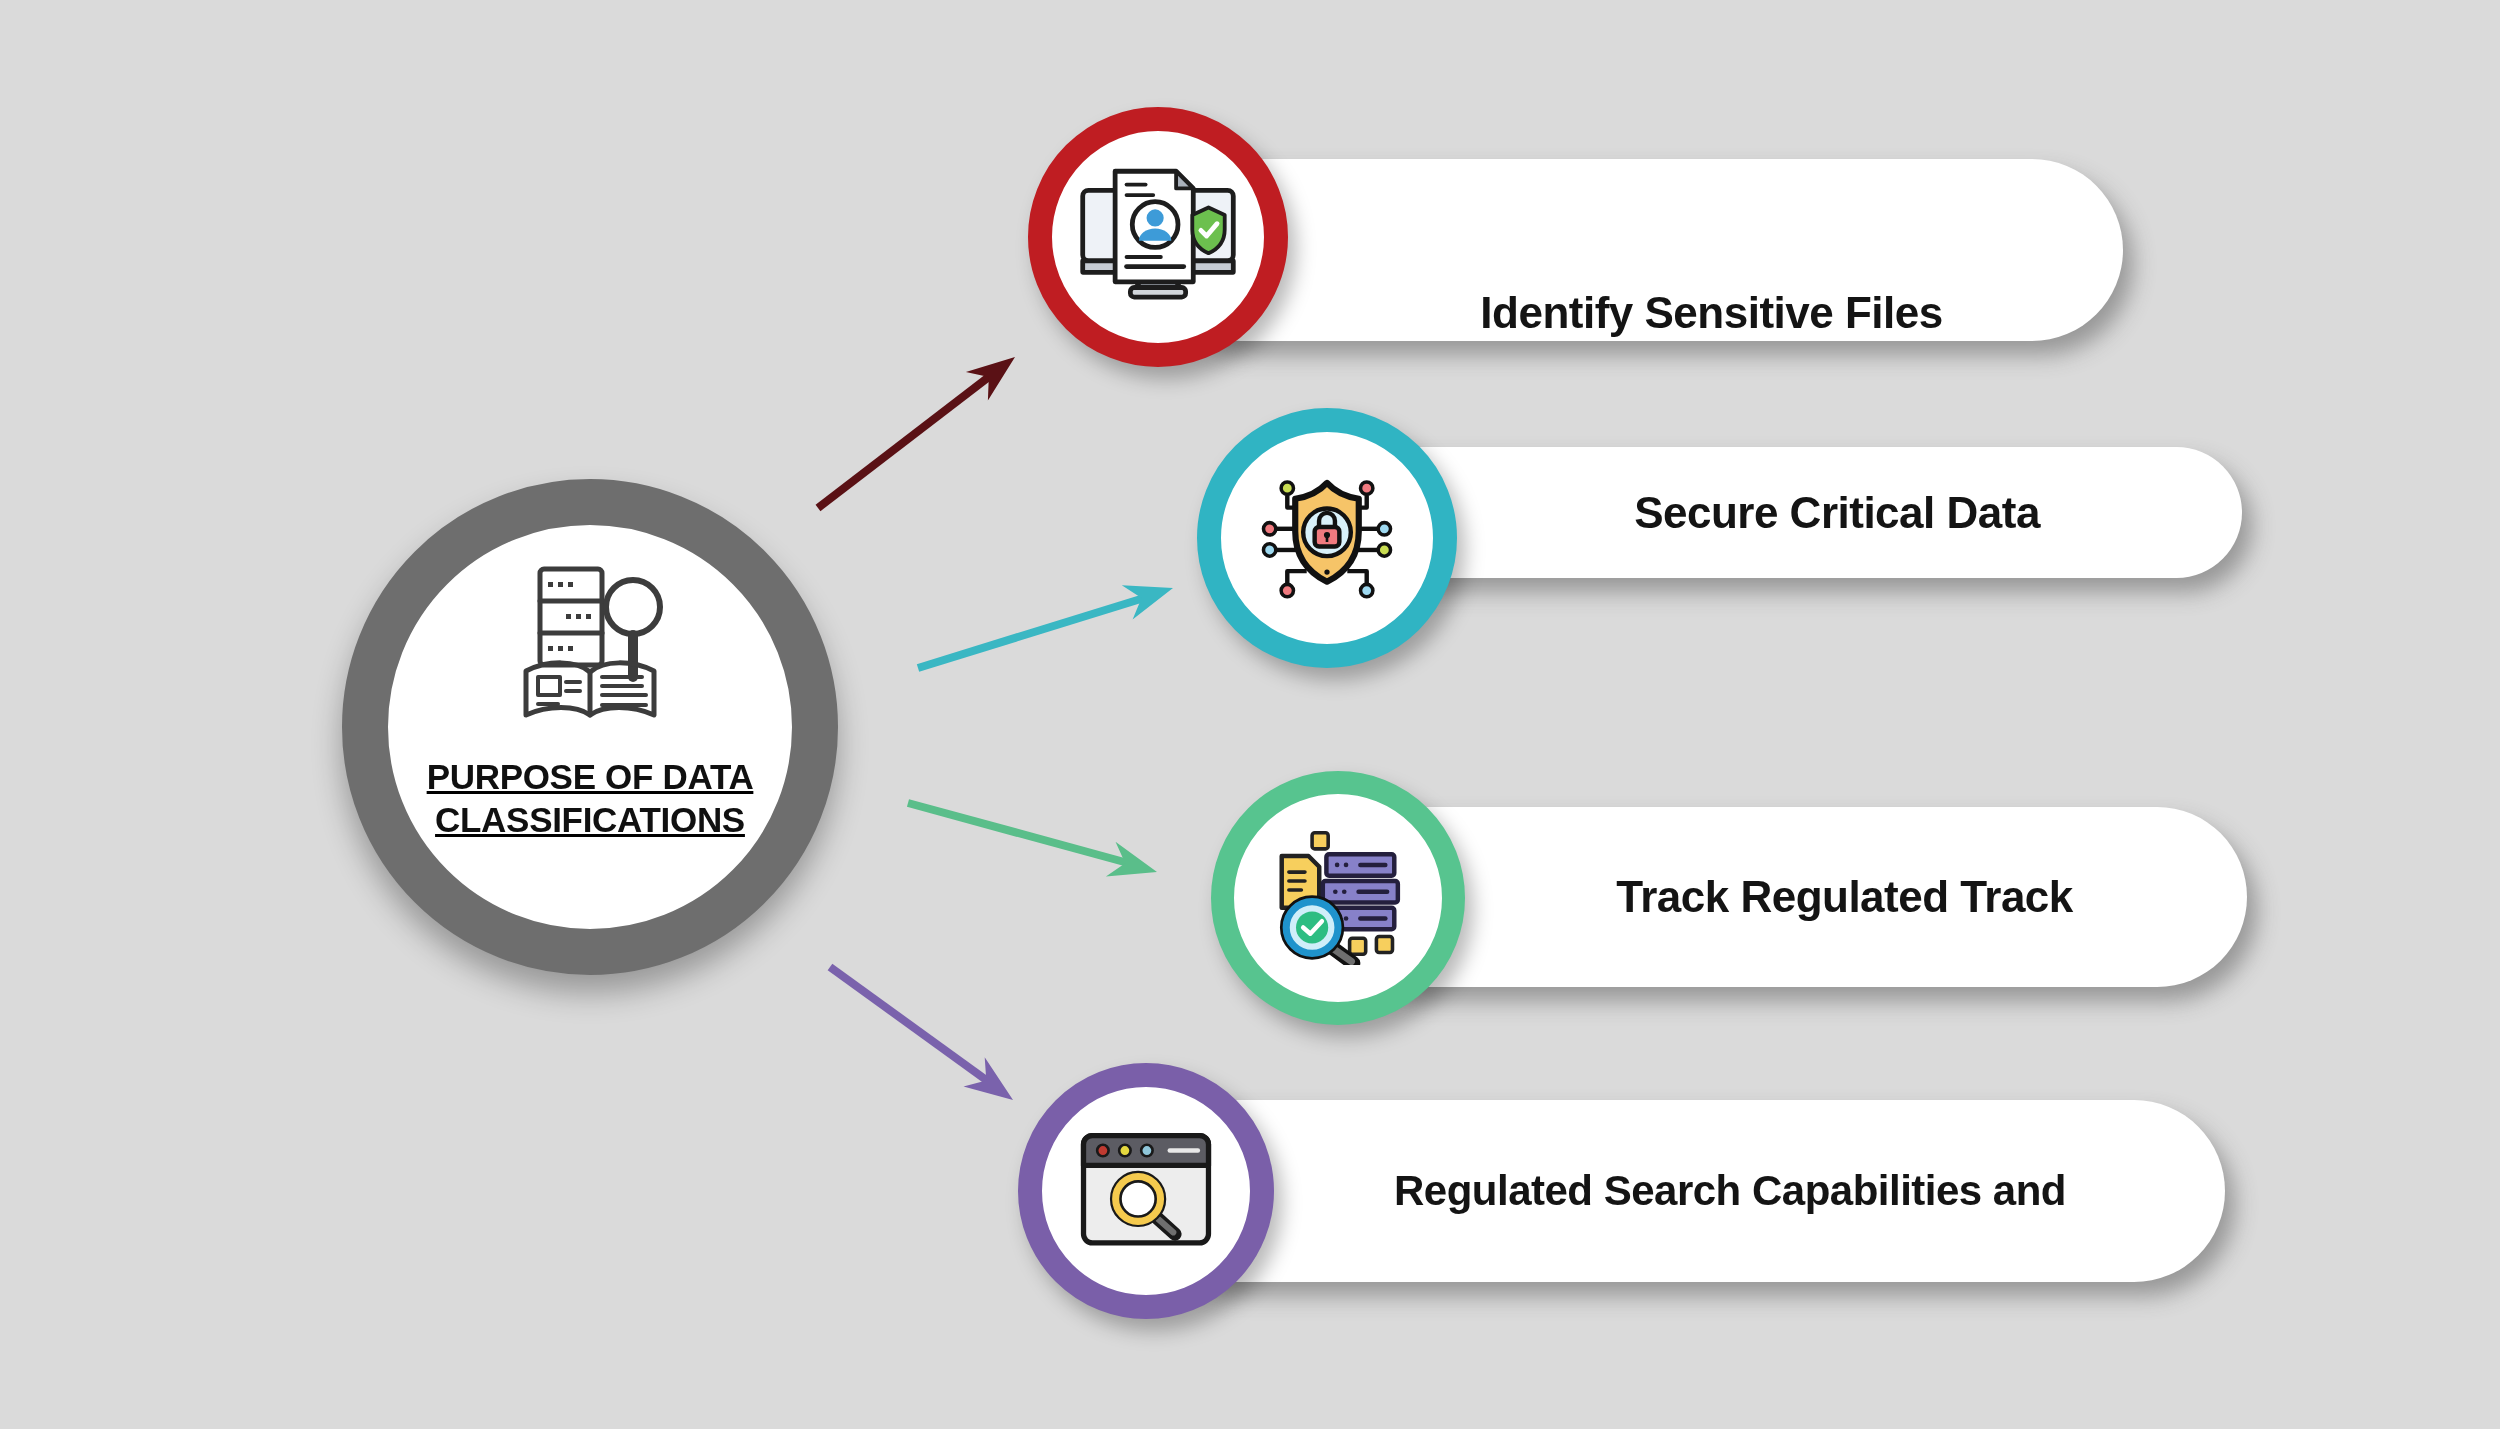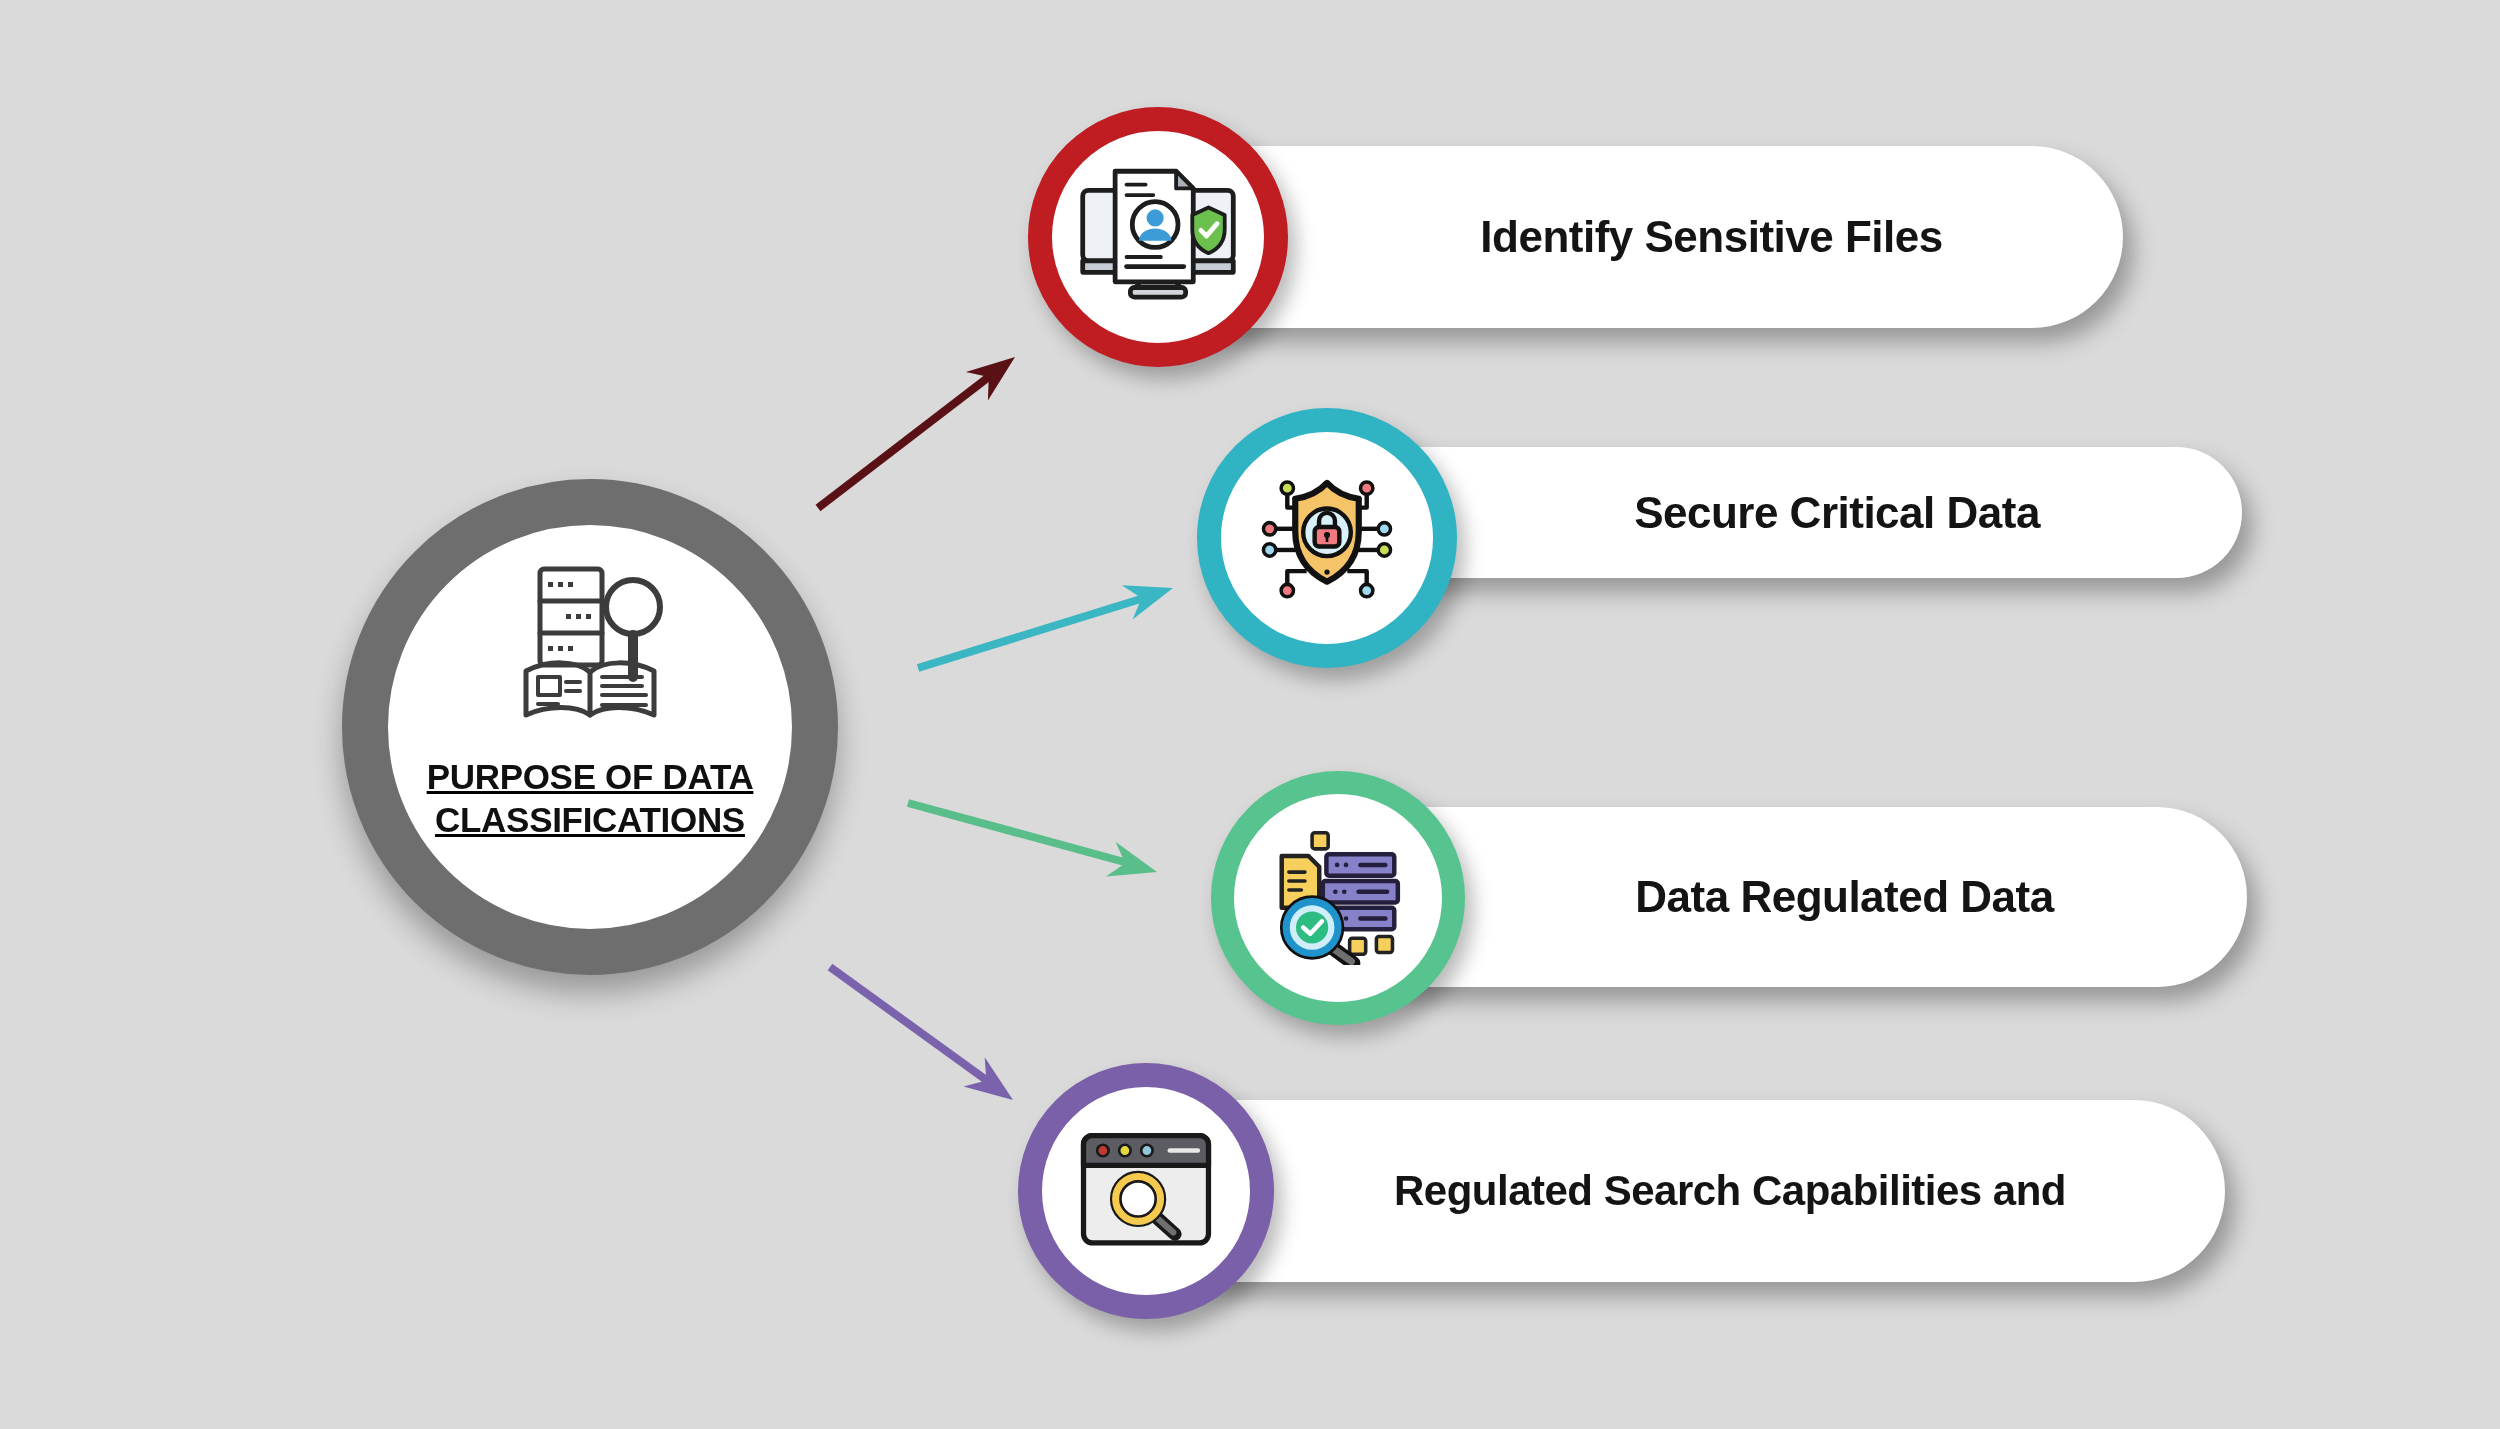--- a/index.html
+++ b/index.html
@@ -11,21 +11,21 @@
   .arrow-layer{position:absolute;left:0;top:0;z-index:1;}
   .pill{
     position:absolute;z-index:2;background:#ffffff;
     display:flex;align-items:center;justify-content:center;
     box-shadow:10px 14px 22px rgba(70,70,70,0.45);
   }
   .pill-label{
     font-weight:bold;color:#141414;font-size:44px;letter-spacing:-0.5px;
     text-align:center;line-height:1.3;
   }
-  .pill-1{left:1150px;top:146px;width:823px;height:182px;border-radius:91px;padding-left:150px;}
+  .pill-1{left:1150px;top:159px;width:823px;height:182px;border-radius:91px;padding-left:150px;align-items:flex-end;}
   .pill-2{left:1320px;top:447px;width:810px;height:131px;border-radius:90px;padding-left:112px;}
   .pill-3{left:1330px;top:807px;width:805px;height:180px;border-radius:90px;padding-left:112px;}
   .pill-4{left:1140px;top:1100px;width:990px;height:182px;border-radius:91px;padding-left:95px;}
   .pill-4 .pill-label{font-size:42px;}
   .node{
     position:absolute;z-index:3;background:#ffffff;border-radius:50%;
     box-sizing:border-box;display:flex;align-items:center;justify-content:center;
     box-shadow:8px 12px 20px rgba(0,0,0,0.28);
   }
   .node-1{left:1028px;top:107px;width:260px;height:260px;border:24px solid #bf1d22;}
@@ -68,21 +68,21 @@
     </g>
   </svg>
 
   <div class="pill pill-1">
     <span class="pill-label">Identify Sensitive Files</span>
   </div>
   <div class="pill pill-2">
     <span class="pill-label">Secure Critical Data</span>
   </div>
   <div class="pill pill-3">
-    <span class="pill-label">Data Regulated Data</span>
+    <span class="pill-label">Track Regulated Track</span>
   </div>
   <div class="pill pill-4">
     <span class="pill-label">
       <span>Regulated Search Capabilities and</span><br>
     </span>
   </div>
 
   <div class="node node-1" style="border-color: rgb(191, 29, 34);">
     <svg width="162" height="144" viewBox="0 0 170 150">
       <g stroke="#1d1d1d" stroke-width="5" stroke-linejoin="round" stroke-linecap="round">

